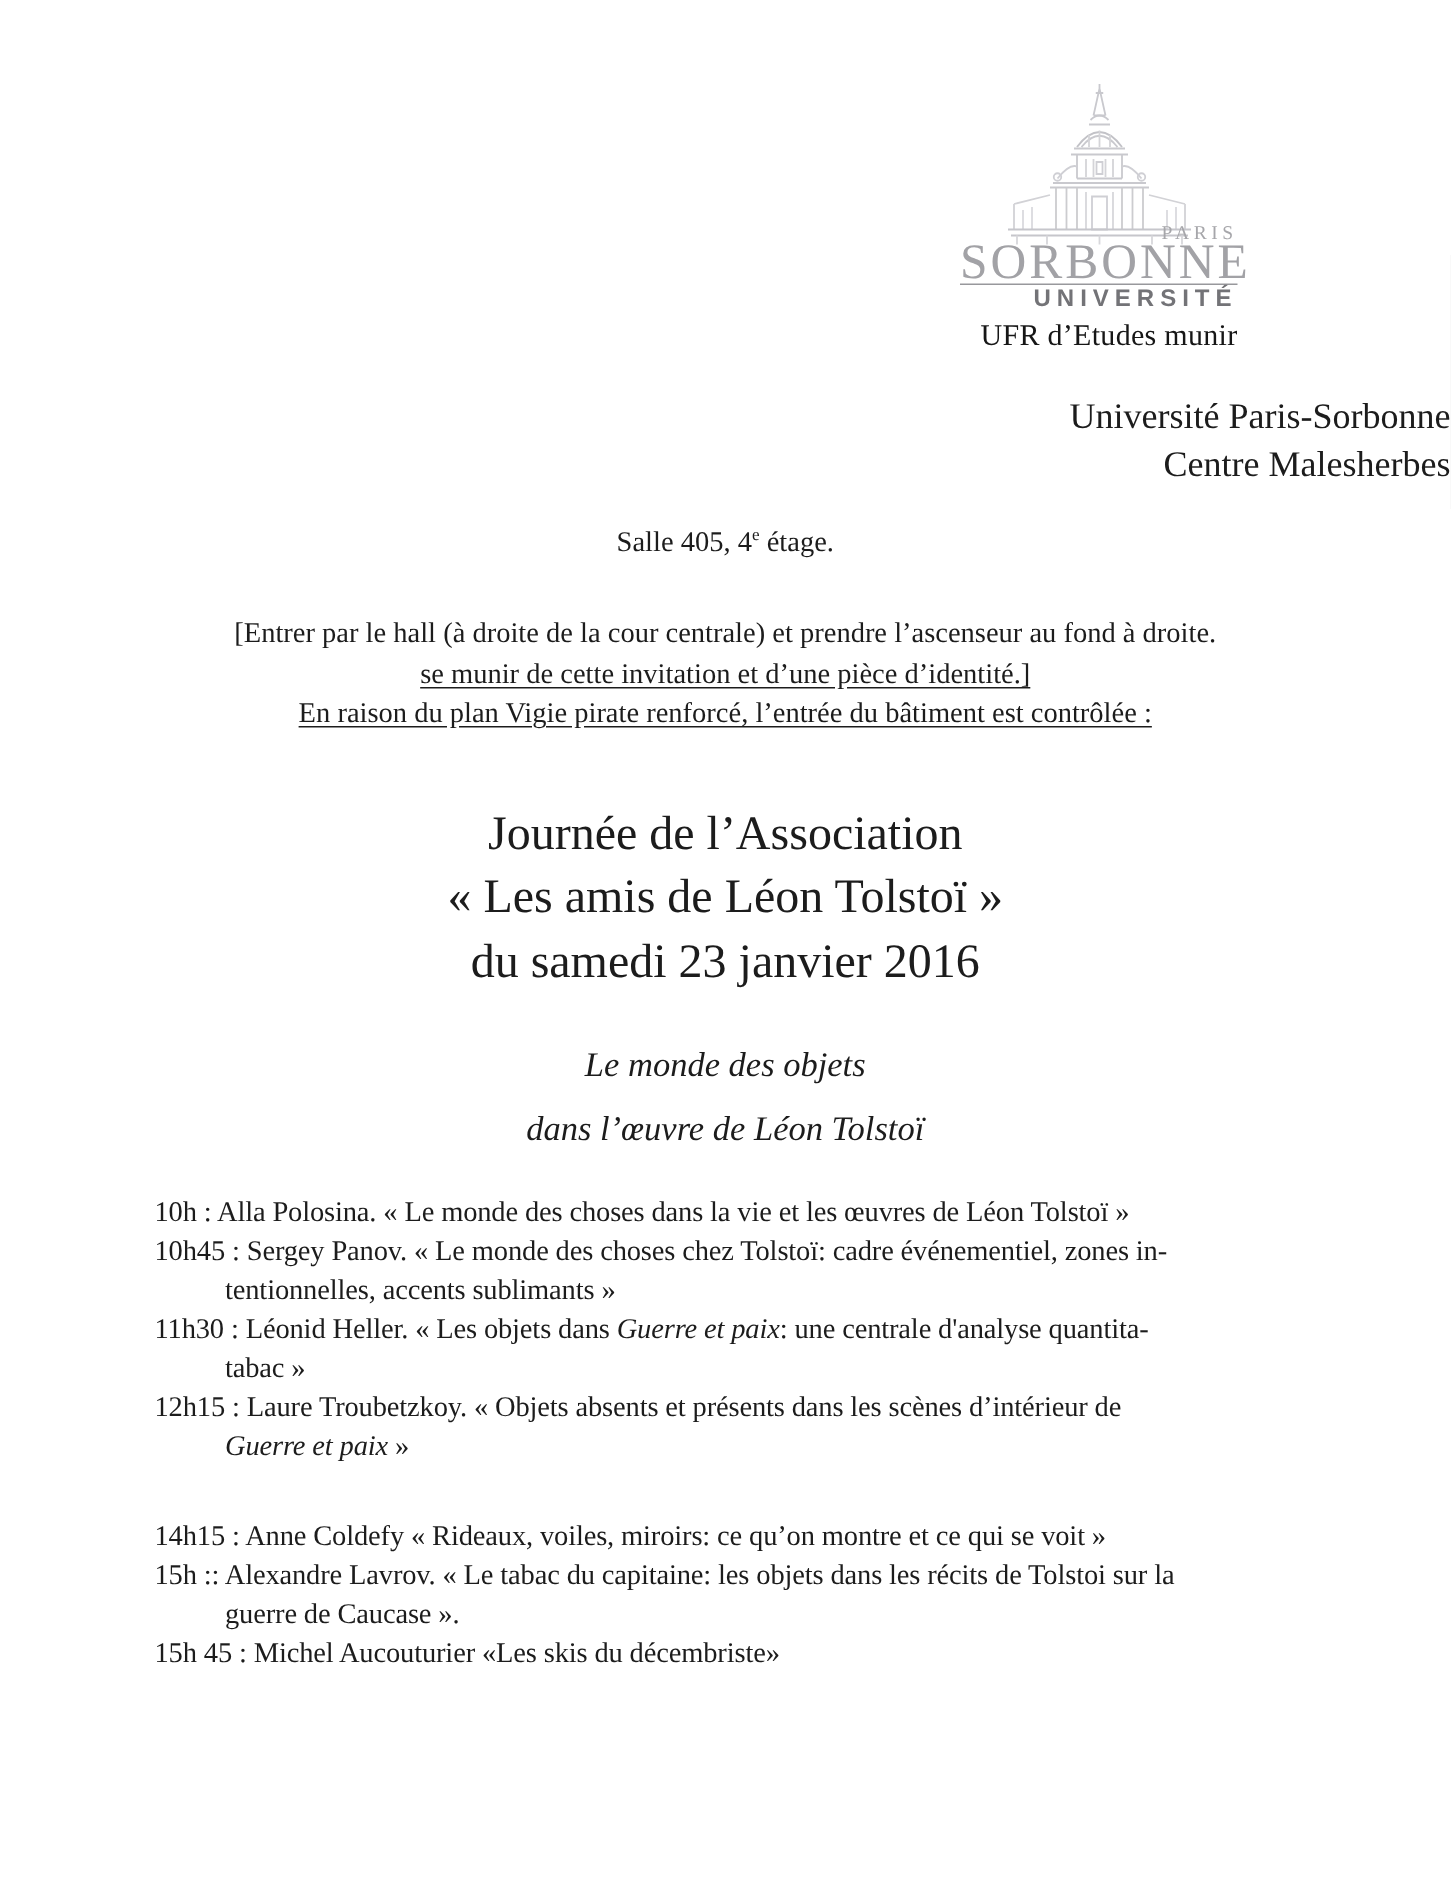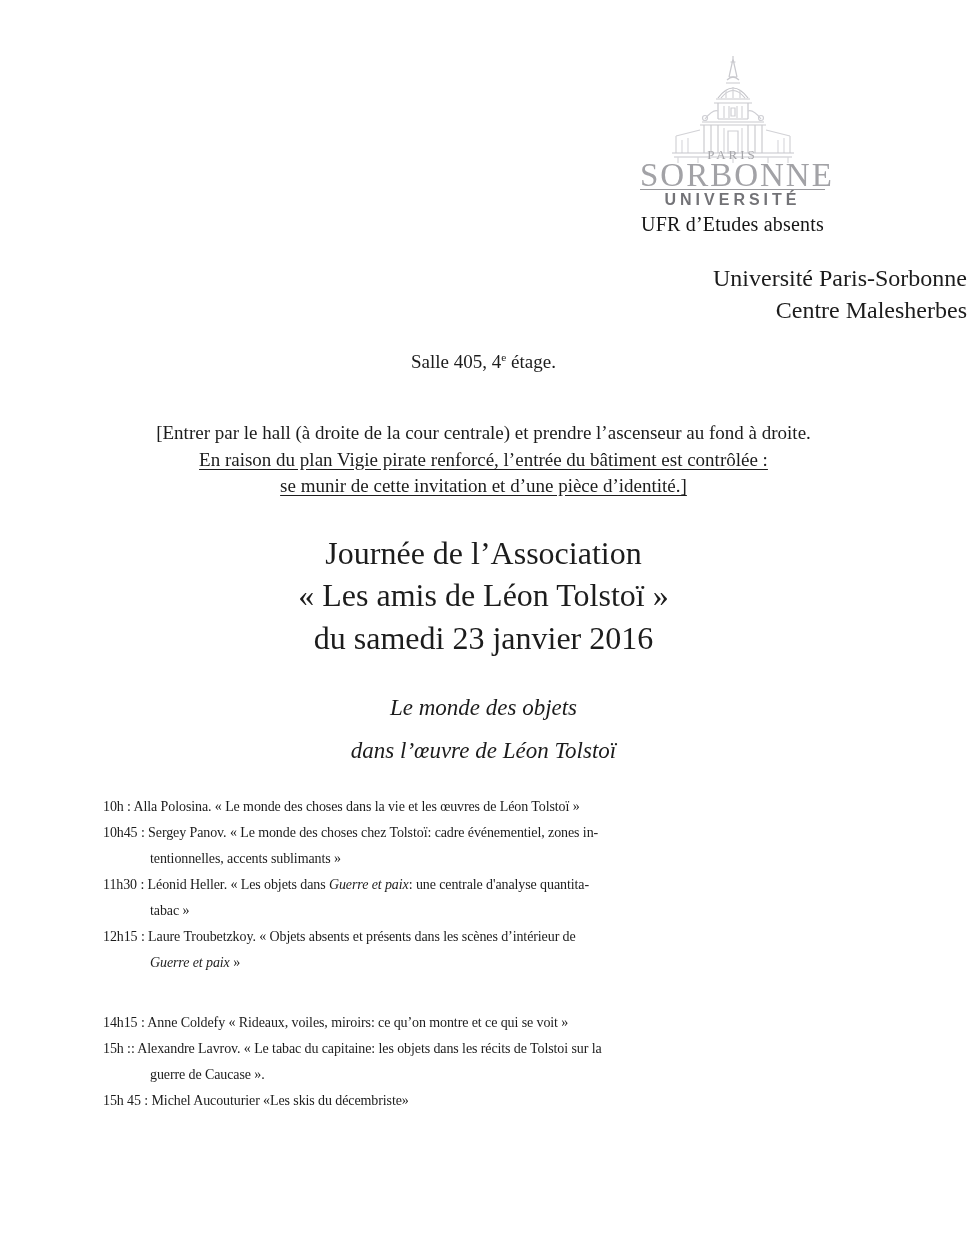--- a/index.html
+++ b/index.html
@@ -10,21 +10,21 @@
     margin:0 auto;
     background:#ffffff;
     font-family:"Liberation Serif","DejaVu Serif",serif;
     color:#1c1c1c;
     overflow:hidden;
   }
   
   .logo-block{
     position:absolute;
     top:56px;left:640px;width:185px;
-    text-align:center;
+    text-align:right;
   }
   .logo-sketch{display:block;margin:0 auto -6px auto;}
   .logo-paris{
     font-size:13px;letter-spacing:3px;color:#a6a6aa;
     line-height:14px;margin-top:-26px;
   }
   .logo-sorbonne{
     font-size:33px;letter-spacing:2px;color:#a2a2a6;
     line-height:26px;
   }
@@ -45,38 +45,38 @@
   .venue-top{
     padding-top:262px;
     text-align:right;font-size:24px;line-height:32px;
   }
   .venue-address{
     margin-top:24px;text-align:center;
     font-size:19px;line-height:24px;
   }
   .venue-address sup{font-size:60%;line-height:0;}
   .notice{
-    margin-top:46px;text-align:center;
+    margin-top:36px;text-align:center;
     font-size:19px;line-height:26.5px;
   }
   .u{text-decoration:underline;text-underline-offset:3px;}
   
   .event-title{
-    margin-top:32px;text-align:center;
+    margin-top:44px;text-align:center;
     font-size:32px;line-height:42.5px;
   }
   .event-subtitle{
     margin-top:27px;text-align:center;
     font-style:italic;font-size:23px;line-height:43px;
   }
   
   .program{
     margin-top:22px;
     padding-left:103px;
-    font-size:14px;line-height:26px;
+    font-size:19px;line-height:26px;
     letter-spacing:-0.1px;
   }
   .program .entry{
     padding-left:47px;text-indent:-47px;
     white-space:nowrap;
   }
   .program .it{font-style:italic;}
   .session-afternoon{margin-top:34px;}
 </style>
 </head>
@@ -111,36 +111,36 @@
       <path d="M18 80 l24 -6 M132 80 l-24 -6 M18 80 v17 M132 80 v17" stroke="#d2d2d6"></path>
       <path d="M24 84 v13 M30 82 v15 M120 84 v13 M126 82 v15" stroke="#dadade"></path>
 
       <path d="M14 97 h122 M16 101 h118" stroke="#c6c6cb"></path>
       <path d="M20 101 v6 M40 101 v6 M75 101 v6 M110 101 v6 M130 101 v6" stroke="#d7d7db"></path>
     </svg>
     <div class="logo-paris">PARIS</div>
     <div class="logo-sorbonne">SORBONNE</div>
     <hr class="logo-rule">
     <div class="logo-universite">UNIVERSITÉ</div>
-    <div class="logo-ufr">UFR d’Etudes absents</div>
+    <div class="logo-ufr">UFR d’Etudes munir</div>
   </div>
 
   <div class="venue-top">
     <div>Université Paris-Sorbonne</div>
     <div>Centre Malesherbes</div>
   </div>
 
   <div class="venue-address">
     <div><span>Salle 405, 4</span><sup>e</sup><span> étage.</span></div>
   </div>
 
   <div class="notice">
     <div>[Entrer par le hall (à droite de la cour centrale) et prendre l’ascenseur au fond à droite.</div>
+    <div class="u">se munir de cette invitation et d’une pièce d’identité.]</div>
     <div class="u">En raison du plan Vigie pirate renforcé, l’entrée du bâtiment est contrôlée :</div>
-    <div class="u">se munir de cette invitation et d’une pièce d’identité.]</div>
   </div>
 
   <div class="event-title">
     <div>Journée de l’Association</div>
     <div>« Les amis de Léon Tolstoï »</div>
     <div>du samedi 23 janvier 2016</div>
   </div>
 
   <div class="event-subtitle">
     <div>Le monde des objets</div>

